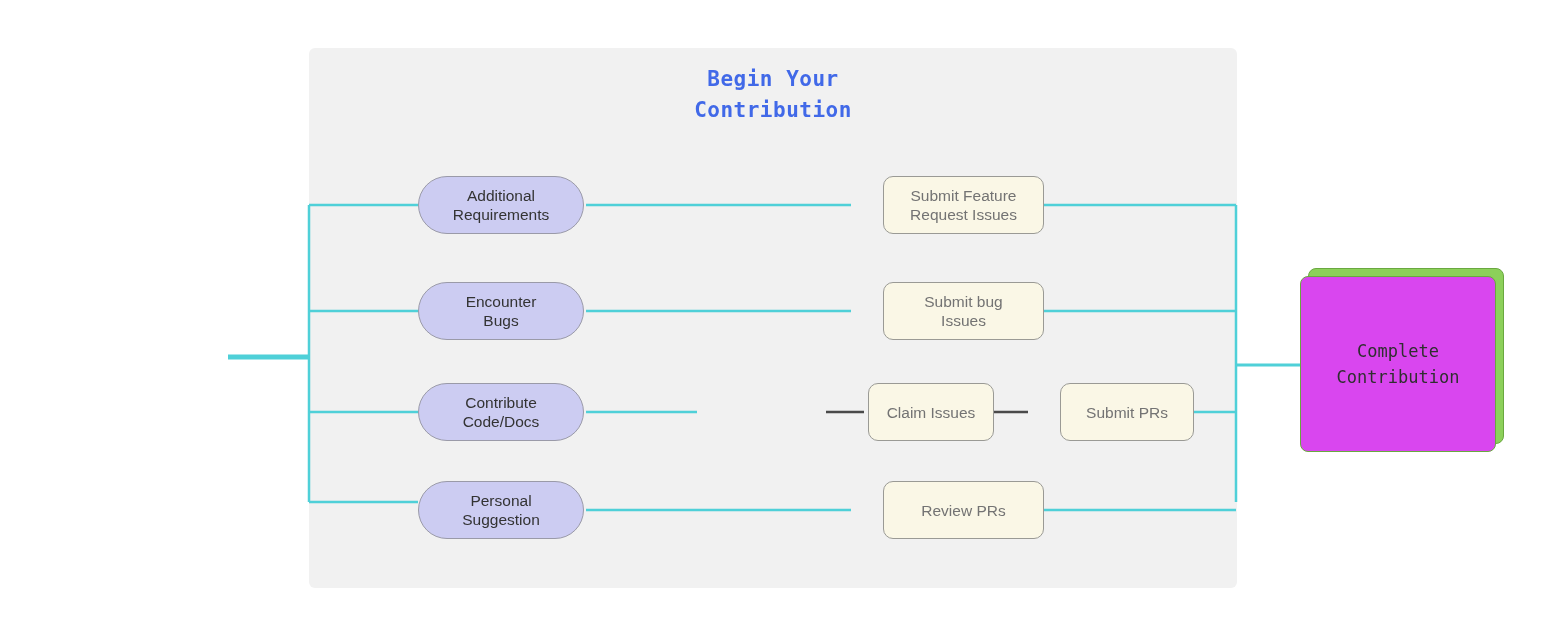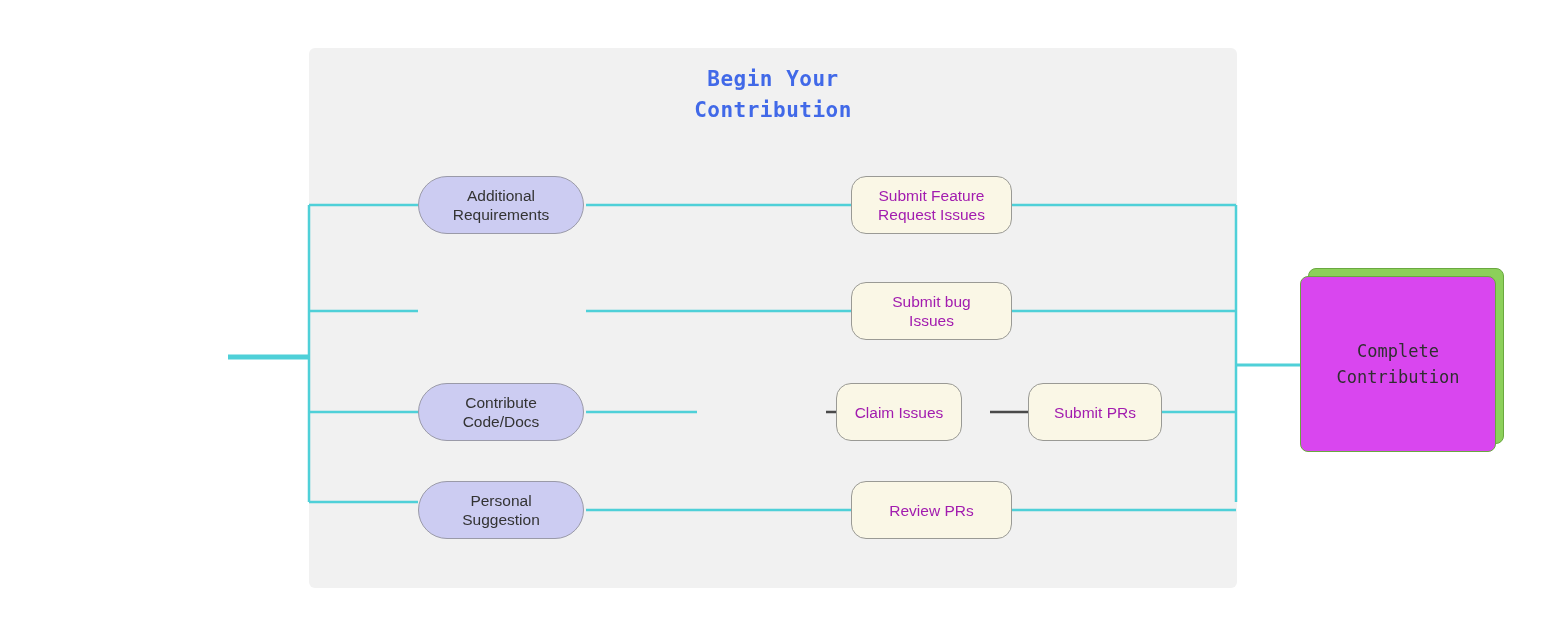--- a/index.html
+++ b/index.html
@@ -103,30 +103,31 @@
     white-space: pre-line;
     box-sizing: border-box;
   }
 
   
   .node-cream {
     position: absolute;
     height: 58px;
     background: #faf7e6;
     border: 1px solid #9a9a95;
-    border-radius: 15px;
-    display: flex;
-    align-items: center;
-    justify-content: center;
-    text-align: center;
-    color: #a21caf;
+    border-radius: 10px;
+    display: flex;
+    align-items: center;
+    justify-content: center;
+    text-align: center;
+    color: #737373;
     font-size: 15.5px;
     line-height: 19px;
     white-space: pre-line;
     box-sizing: border-box;
+    margin-left: 32px;
   }
 
   
   .green-wrap {
     position: absolute;
     left: 1300px;
     top: 268px;
     width: 212px;
     height: 192px;
   }
@@ -201,20 +202,22 @@
     </g>
   </svg>
 
   <div class="title">Begin Your
 Contribution</div>
 
 
   <div class="node-purple" style="left:418px; top:176px;">Additional
 Requirements</div>
 
+  <div class="node-purple" style="left:418px; top:282px;">Encounter
+Bugs</div>
 
   <div class="node-purple" style="left:418px; top:383px;">Contribute
 Code/Docs</div>
 
   <div class="node-purple" style="left:418px; top:481px;">Personal
 Suggestion</div>
 
   <div class="node-cream" style="left:851px; top:176px; width:161px;">Submit Feature
 Request Issues</div>
 

